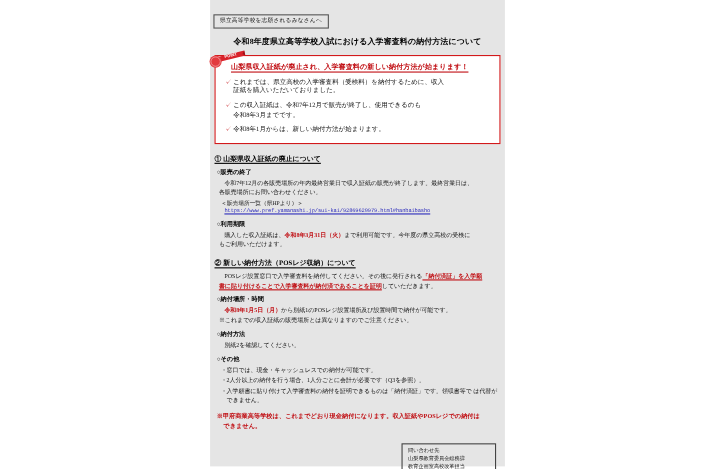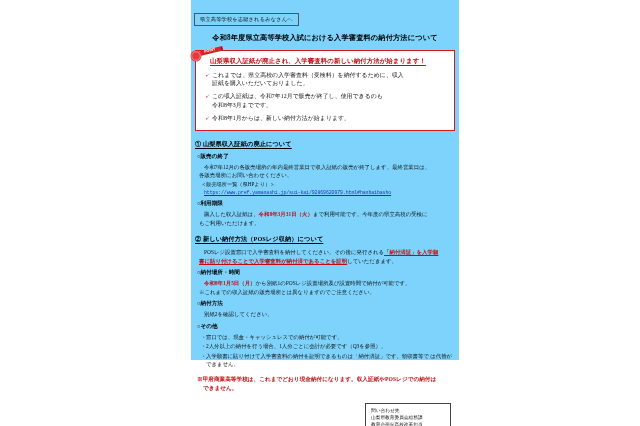--- a/index.html
+++ b/index.html
@@ -13,22 +13,22 @@
     overflow: hidden;
     font-family: "Liberation Serif", "DejaVu Serif", serif;
     color: #1a1a1a;
     -webkit-font-smoothing: antialiased;
   }
   .page {
     position: absolute;
     left: 191px;
     top: 0;
     width: 268px;
-    height: 360px;
-    background: #7dd3fc;
+    height: 424px;
+    background: #e5e5e5;
   }
 
   
   .addressee-box {
     display: inline-block;
     border: 1px solid #555;
     padding: 2px 5px 2px 5px;
     font-size: 5.2px;
     line-height: 1.25;
     letter-spacing: 0.2px;

